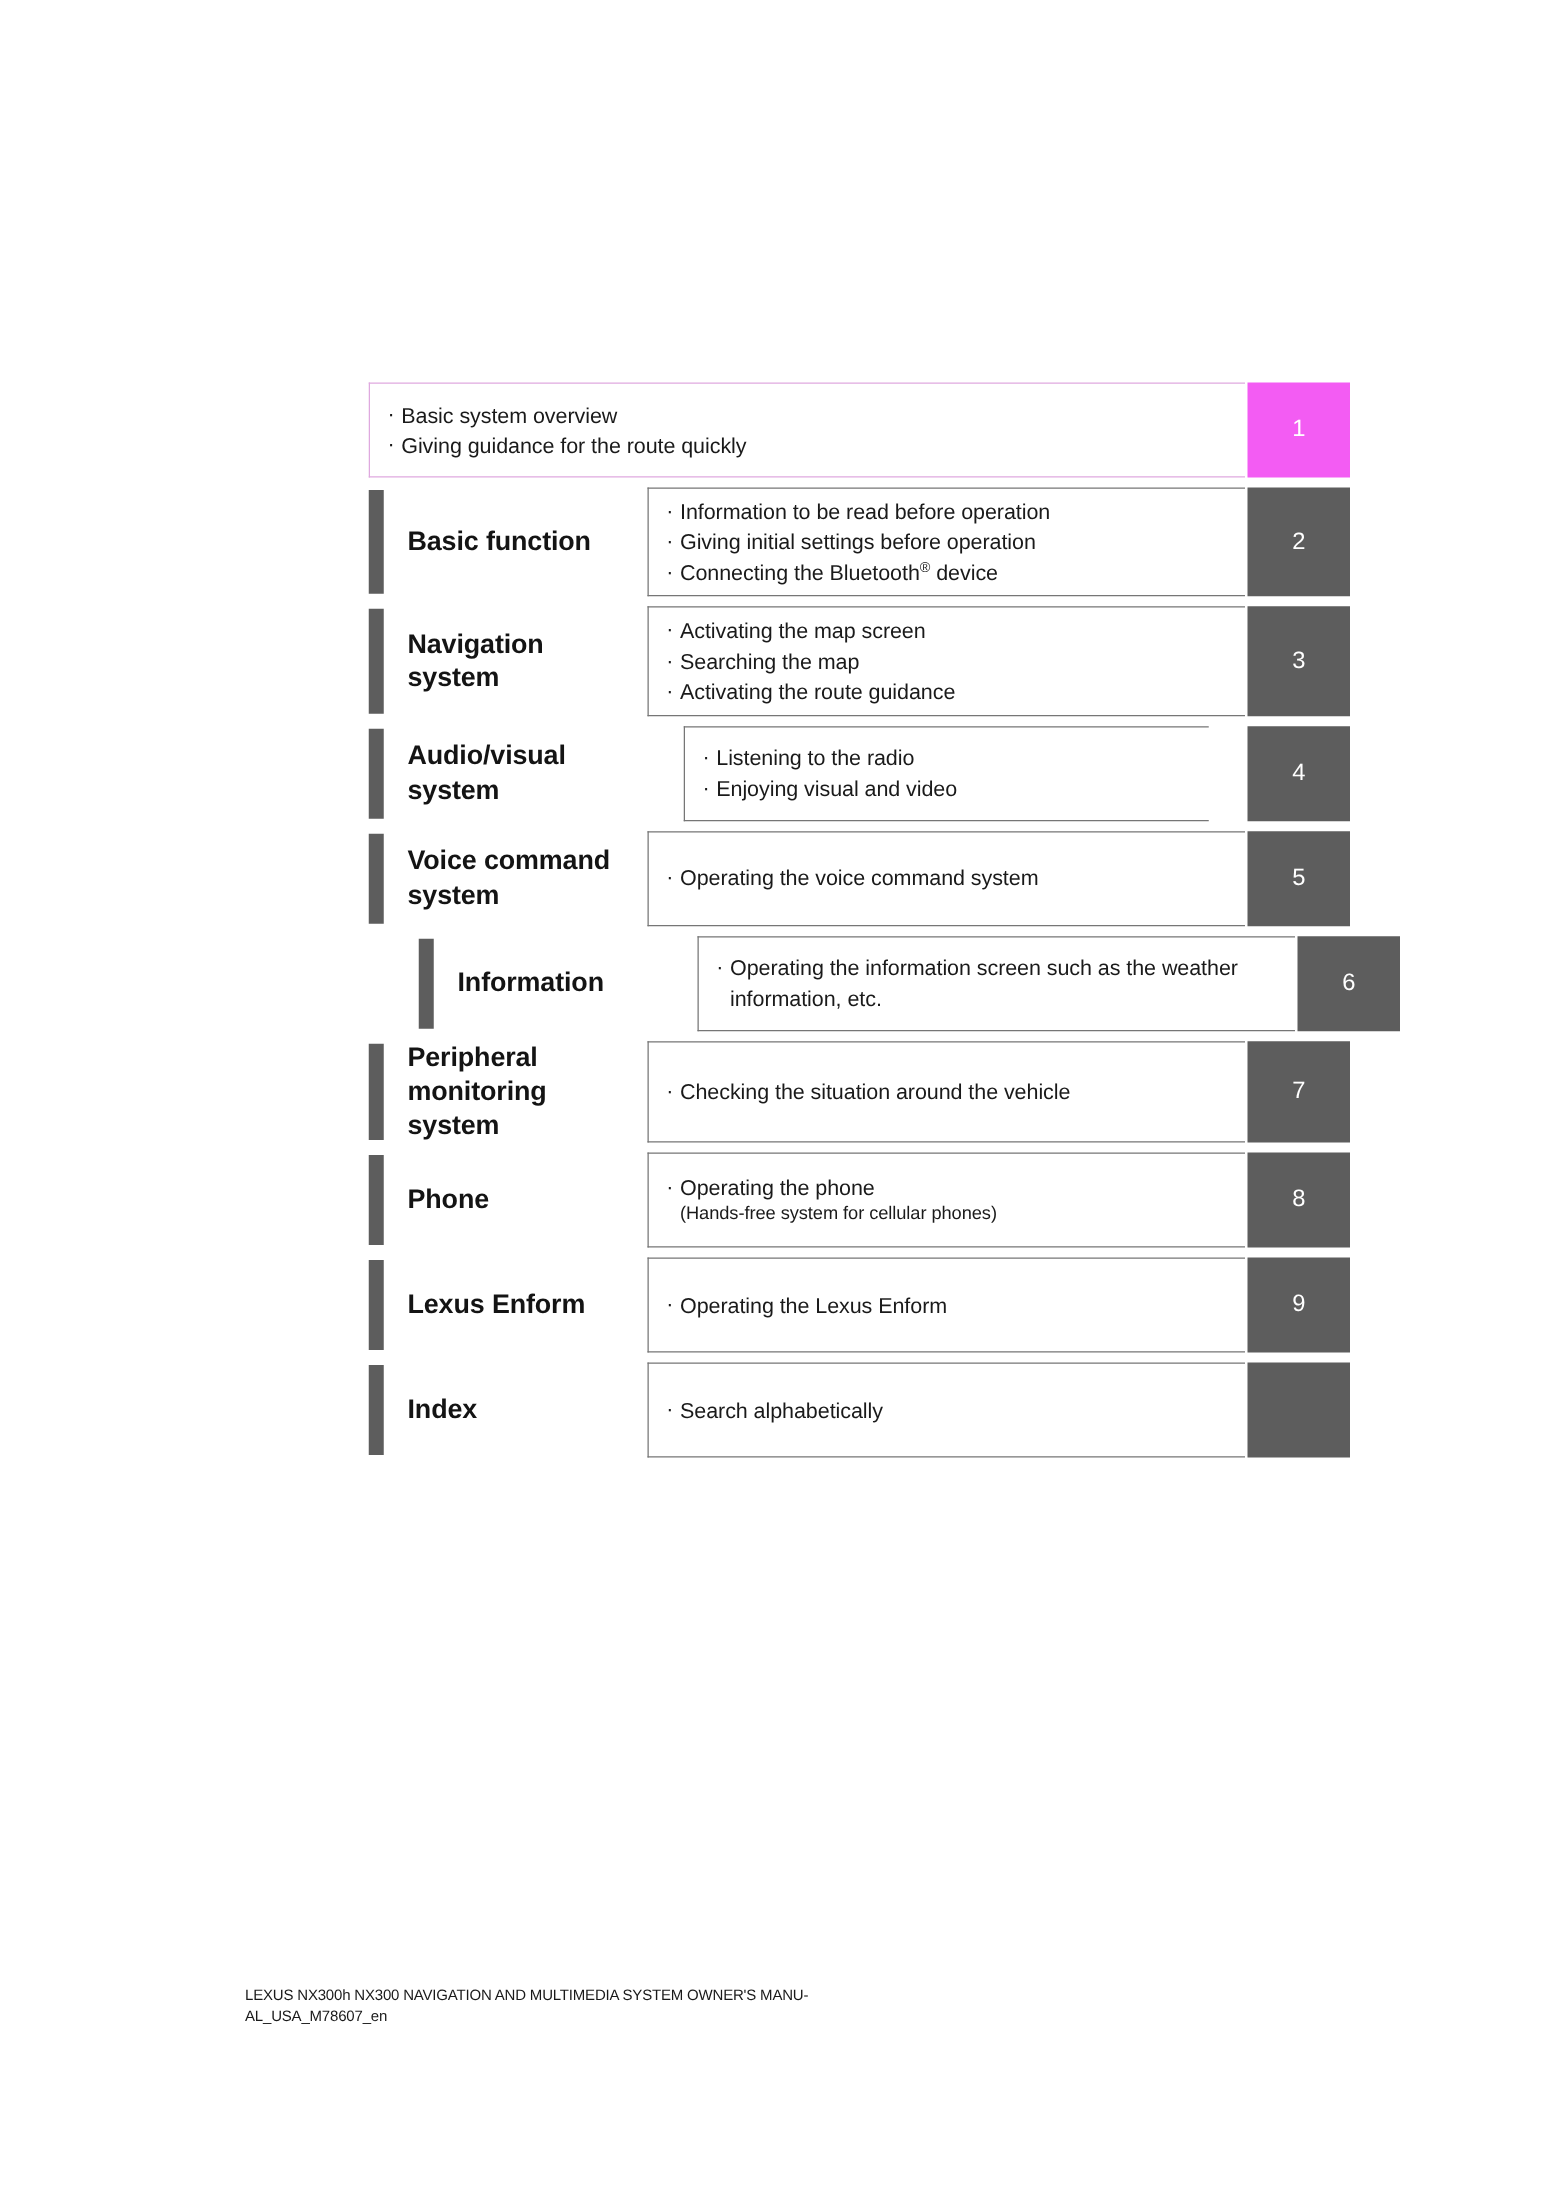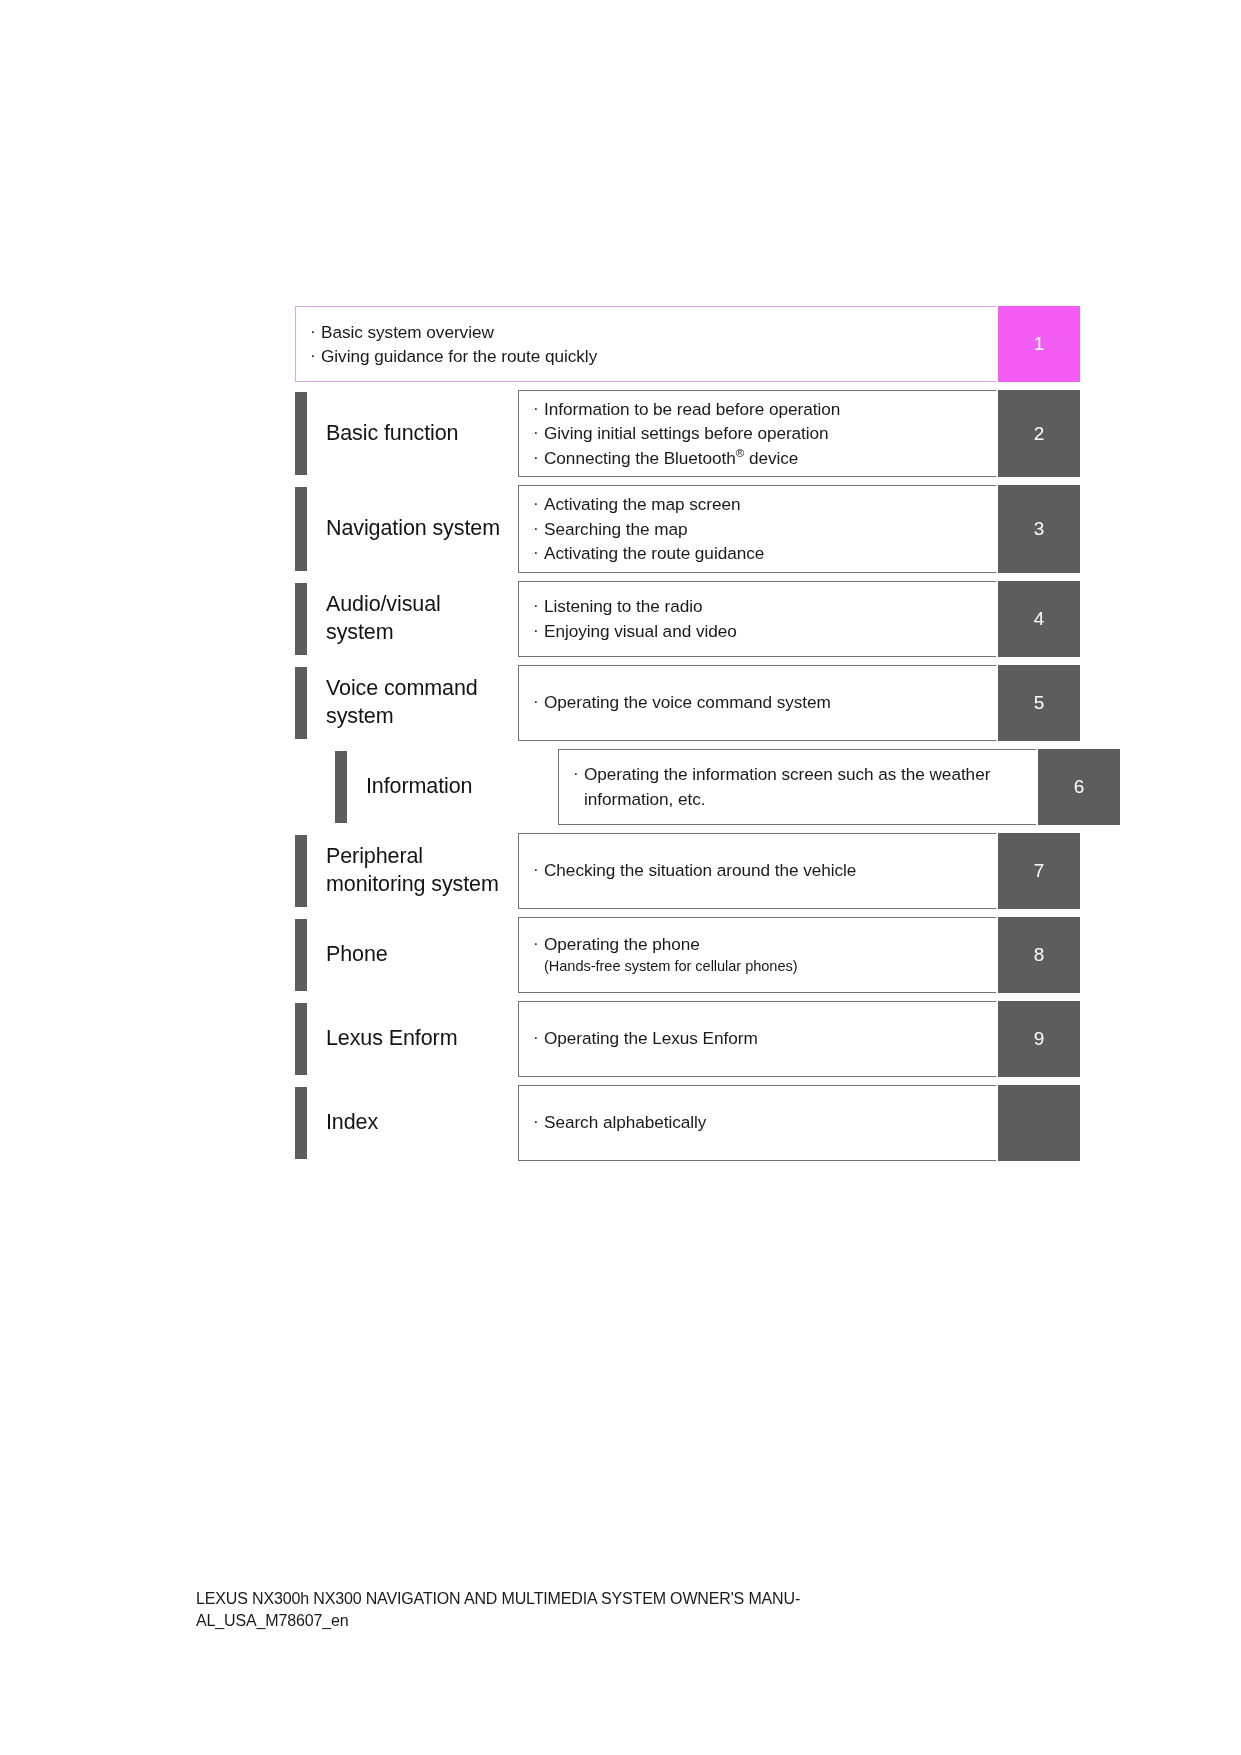--- a/index.html
+++ b/index.html
@@ -61,21 +61,21 @@
 
   .row-title-text {
     flex: 1 1 auto;
     display: flex;
     align-items: center;
     padding-left: 19px;
     padding-right: 6px;
     font-size: 21.5px;
     line-height: 1.26;
     letter-spacing: -0.1px;
-    font-weight: 400;
+    font-weight: 700;
     color: #141414;
   }
   .row-title-text.title-em {
     font-weight: 700;
     letter-spacing: -0.2px;
   }
 
   
   .row-desc-cell {
     flex: 1 1 auto;
@@ -145,21 +145,21 @@
 
   
   .row-gap { height: 8px; width: 100%; }
 
   
   .page-footer {
     position: absolute;
     left: 196px;
     top: 1588px;
     width: 860px;
-    font-size: 16px;
+    font-size: 12px;
     line-height: 1.38;
     color: #1a1a1a;
     letter-spacing: -0.15px;
   }
 </style>
 </head>
 <body>
 
 <div class="page">
 
@@ -215,21 +215,21 @@
             <span class="bullet-text">Searching the map</span>
           </div>
           <div class="bullet-line">
             <span class="bullet-dot">·</span>
             <span class="bullet-text">Activating the route guidance</span>
           </div>
         </div>
         <div class="row-tab-cell">3</div>
       </div>
       <div class="row-gap"></div>
-      <div class="chapter-row" style="min-height: 76px;">
+      <div class="chapter-row" style="min-height: 76px; gap: 29px;">
         <div class="row-title-cell">
           <div class="accent-bar"></div>
           <div class="row-title-text">Audio/visual system</div>
         </div>
         <div class="row-desc-cell">
           <div class="bullet-line">
             <span class="bullet-dot">·</span>
             <span class="bullet-text">Listening to the radio</span>
           </div>
           <div class="bullet-line">

